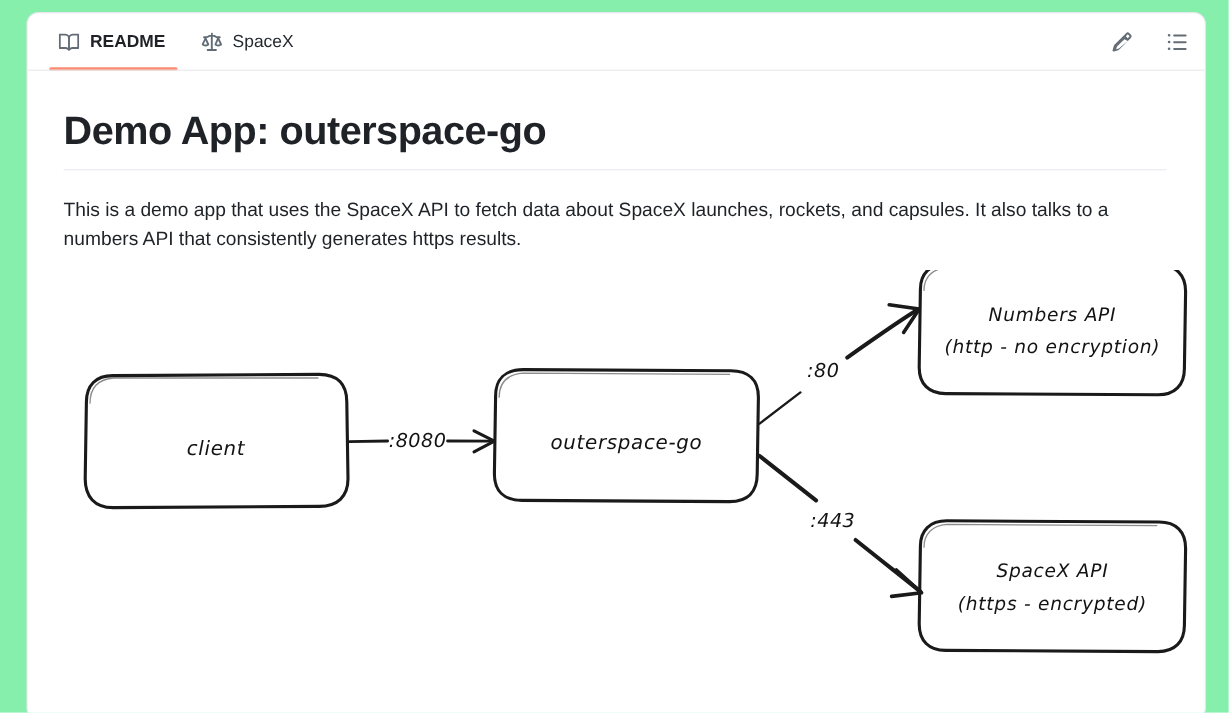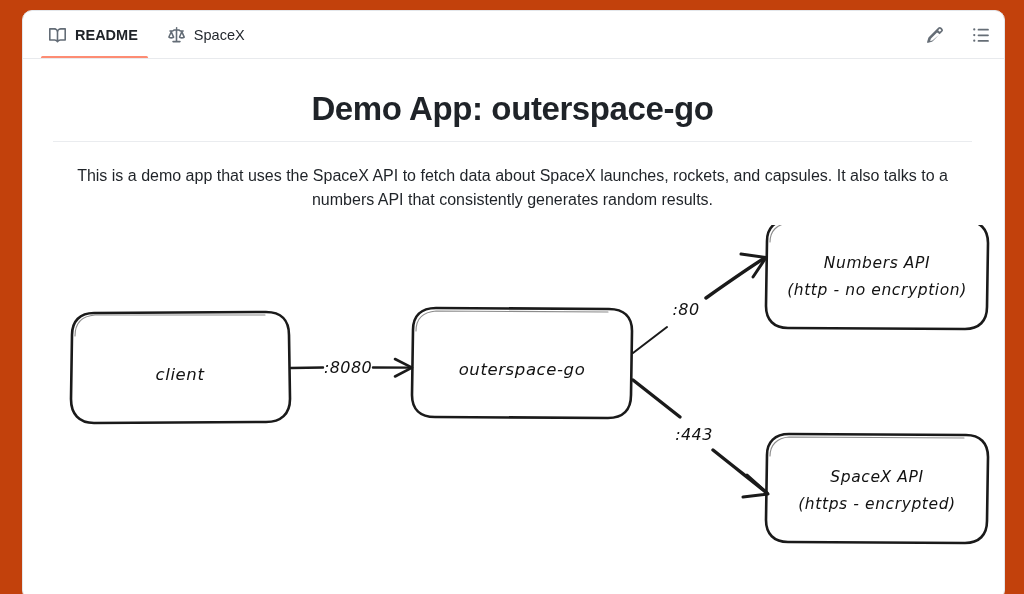--- a/index.html
+++ b/index.html
@@ -10,21 +10,21 @@
     height: 594px;
     background: #ffffff;
     font-family: "Liberation Sans", sans-serif;
     overflow: hidden;
   }
 
   #page {
     position: relative;
     width: 1024px;
     height: 594px;
-    background: #c2410c;
+    background: #86efac;
   }
 
   
   .readme-card {
     position: absolute;
     left: 22px;
     top: 10px;
     width: 983px;
     height: 590px;
     background: #ffffff;
@@ -122,21 +122,20 @@
     top: 47px;
     height: 1px;
     background: #e8eaed;
   }
 
   
   .card-body {
     position: relative;
     padding: 30px 32px 0 30px;
     box-sizing: border-box;
-    text-align: center;
   }
 
   .doc-title {
     font-size: 33px;
     font-weight: 700;
     letter-spacing: -0.4px;
     color: #1f2328;
     margin: 0;
     padding-bottom: 12px;
     line-height: 1.2;
@@ -215,21 +214,21 @@
       </div>
 
       <div class="header-divider"></div>
     </div>
 
     <div class="card-body">
 
       <h1 class="doc-title">Demo App: outerspace-go</h1>
       <div class="title-rule"></div>
 
-      <p class="doc-paragraph">This is a demo app that uses the SpaceX API to fetch data about SpaceX launches, rockets, and capsules. It also talks to a numbers API that consistently generates random results.</p>
+      <p class="doc-paragraph">This is a demo app that uses the SpaceX API to fetch data about SpaceX launches, rockets, and capsules. It also talks to a numbers API that consistently generates https results.</p>
 
       <div class="diagram-wrap">
         <svg width="950" height="330" viewBox="0 0 950 330" aria-hidden="false">
 
           <g>
             <path d="M19 110
                      C 19 96, 27 88, 41 88
                      L 213 87
                      C 228 87, 236 95, 236 110
                      L 237 174

